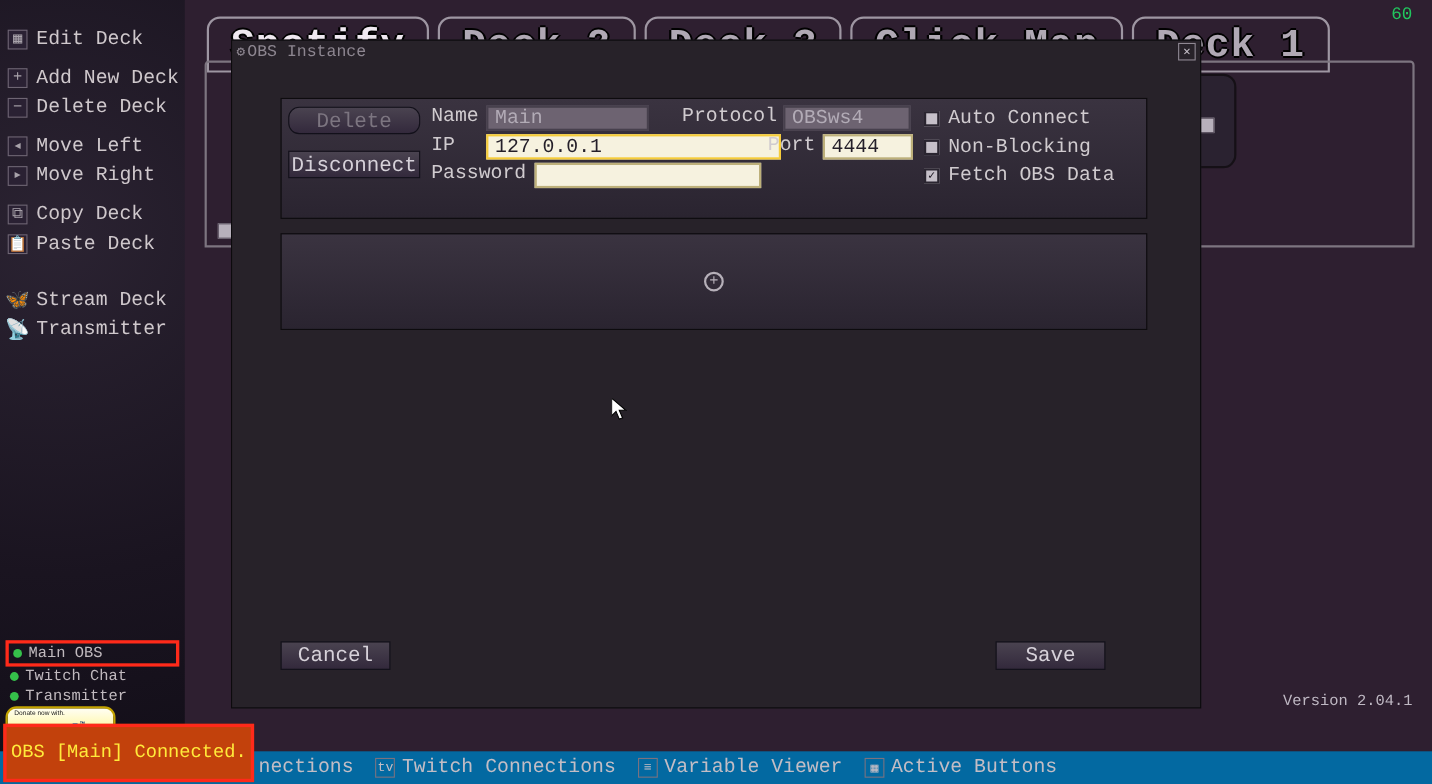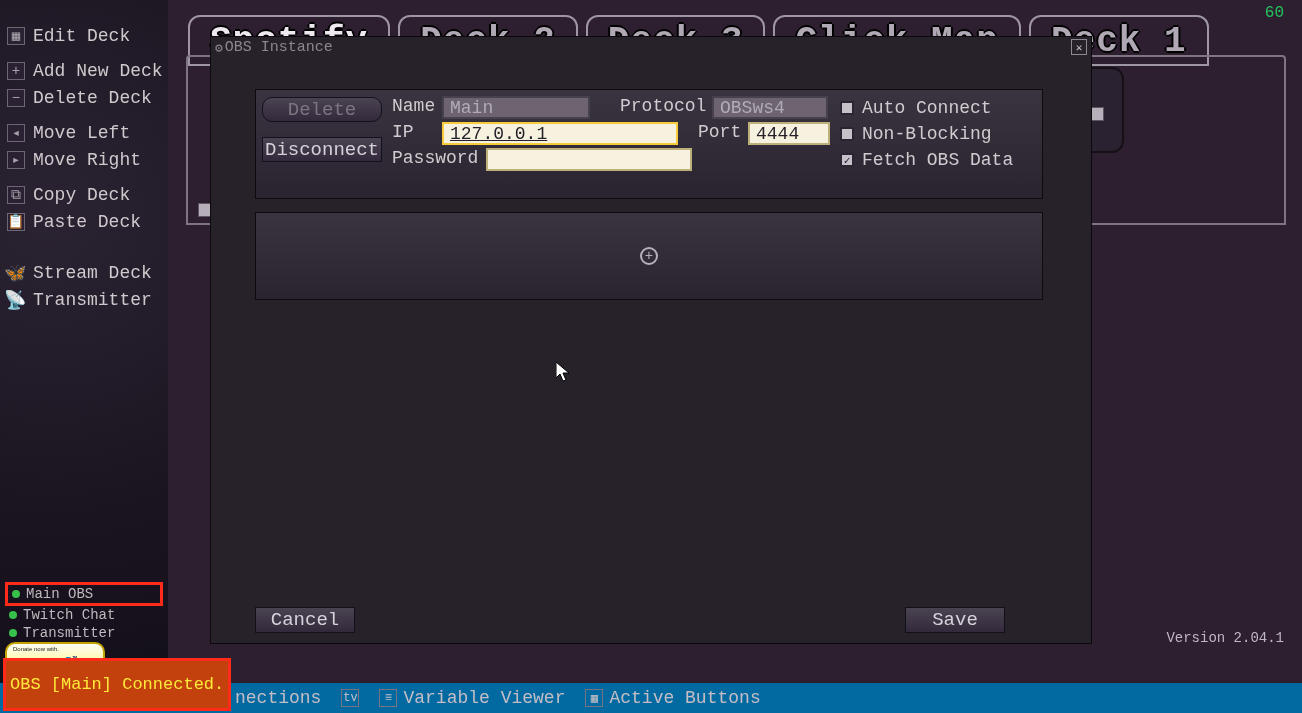--- a/index.html
+++ b/index.html
@@ -54,21 +54,21 @@
   .frm-label{position:absolute;color:#d0cbcf;font-size:18px;}
   .frm-btn{position:absolute;background:linear-gradient(#4a4350,#33293c);border:1px solid #12101a;color:#a49daa;font-size:19px;display:flex;align-items:center;justify-content:center;}
   .frm-btn.disabled{color:#7c7580;border-radius:10px;}
   .frm-btn.active{color:#d6d1d9;}
   .frm-input{position:absolute;height:23px;background:#f6f2df;border:2px solid #bdb07a;color:#241f29;font-family:inherit;font-size:18px;padding:0 6px;}
   .frm-input.ro{background:#6d6371;border:2px solid #47404d;color:#b2abb6;}
   .frm-input.highlight{border:2px solid #f6cc3a;}
   .chk{position:absolute;display:flex;align-items:center;gap:8px;color:#d0cbcf;font-size:18px;}
   .chk .box{width:14px;height:14px;border:2px solid #2a2530;background:#c6c0c9;display:flex;align-items:center;justify-content:center;font-size:11px;color:#1a1520;}
 
-  .bottom-buttons .frm-btn{width:100px;height:26px;margin-top:24px;}
+  .bottom-buttons .frm-btn{width:100px;height:26px;}
 
   
   .cursor{position:absolute;left:556px;top:362px;width:14px;height:20px;z-index:10;}
 </style>
 </head>
 <body>
 
 <div class="sidebar">
   <div style="height:22px"></div>
   <div class="side-item">
@@ -152,20 +152,21 @@
 
 <div class="bottom-status">OBS [Main] Connected.</div>
 
 <div class="bottom-bar">
   <div class="spacer225"></div>
   <div class="bottom-tab">
       <span>nections</span>
     </div>
   <div class="bottom-tab">
       <span class="bicon">tv</span>
+      <span>Twitch Connections</span>
     </div>
   <div class="bottom-tab">
       <span class="bicon">≡</span>
       <span>Variable Viewer</span>
     </div>
   <div class="bottom-tab">
       <span class="bicon">▦</span>
       <span>Active Buttons</span>
     </div>
 </div>
@@ -183,21 +184,21 @@
     <div class="frm-btn disabled" style="left:6px;top:7px;width:120px;height:25px">Delete</div>
     <div class="frm-btn active" style="left:6px;top:47px;width:120px;height:25px">Disconnect</div>
 
     <span class="frm-label" style="left:136px;top:6px">Name</span>
     <input class="frm-input ro" style="left: 186px; top: 6px; width: 148px;" readonly="" value="Main">
 
     <span class="frm-label" style="left:364px;top:6px">Protocol</span>
     <input class="frm-input ro" style="left: 456px; top: 6px; width: 116px;" readonly="" value="OBSws4">
 
     <span class="frm-label" style="left:136px;top:32px">IP</span>
-    <input class="frm-input highlight" style="left: 186px; top: 32px; width: 236px; text-decoration: underline;" value="127.0.0.1">
+    <input class="frm-input highlight" style="left: 186px; top: 32px; width: 268px;" value="127.0.0.1">
 
     <span class="frm-label" style="left:442px;top:32px">Port</span>
     <input class="frm-input" style="left: 492px; top: 32px; width: 82px;" value="4444">
 
     <span class="frm-label" style="left:136px;top:58px">Password</span>
     <input class="frm-input" type="password" style="left: 230px; top: 58px; width: 206px;" value="">
 
     <label class="chk" style="left:584px;top:8px">
         <span class="box"></span>
         <span>Auto Connect</span>

